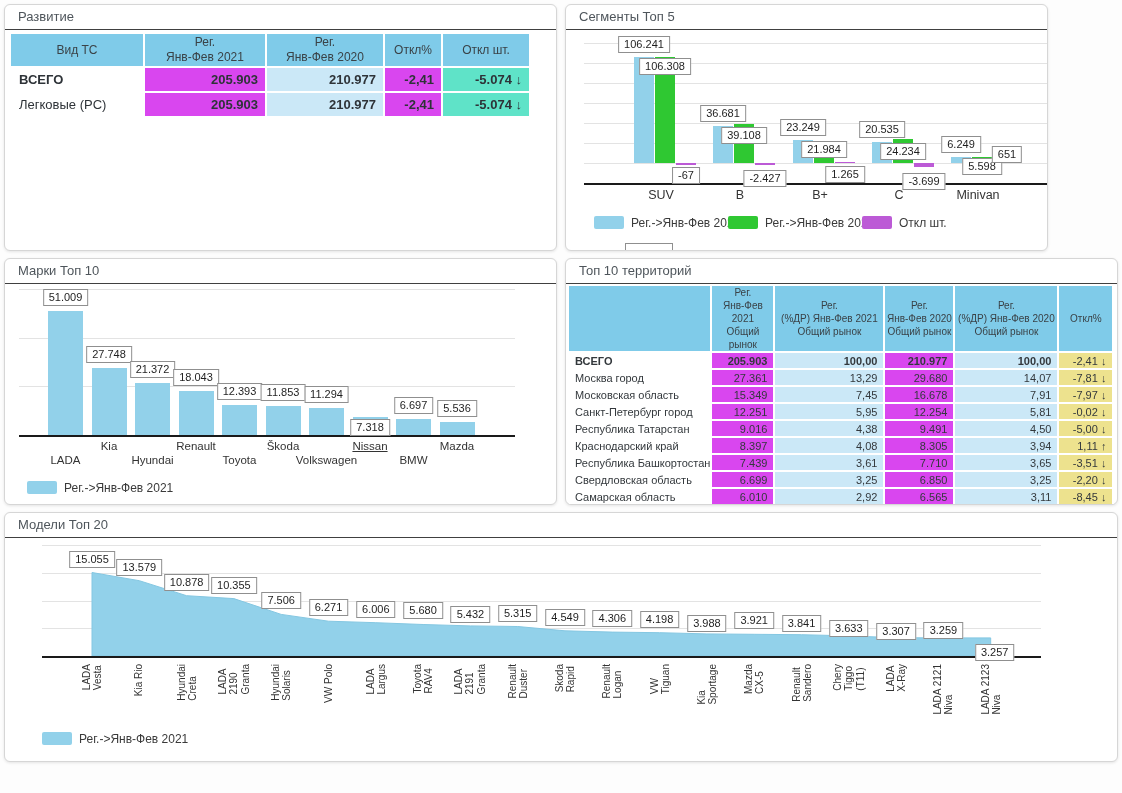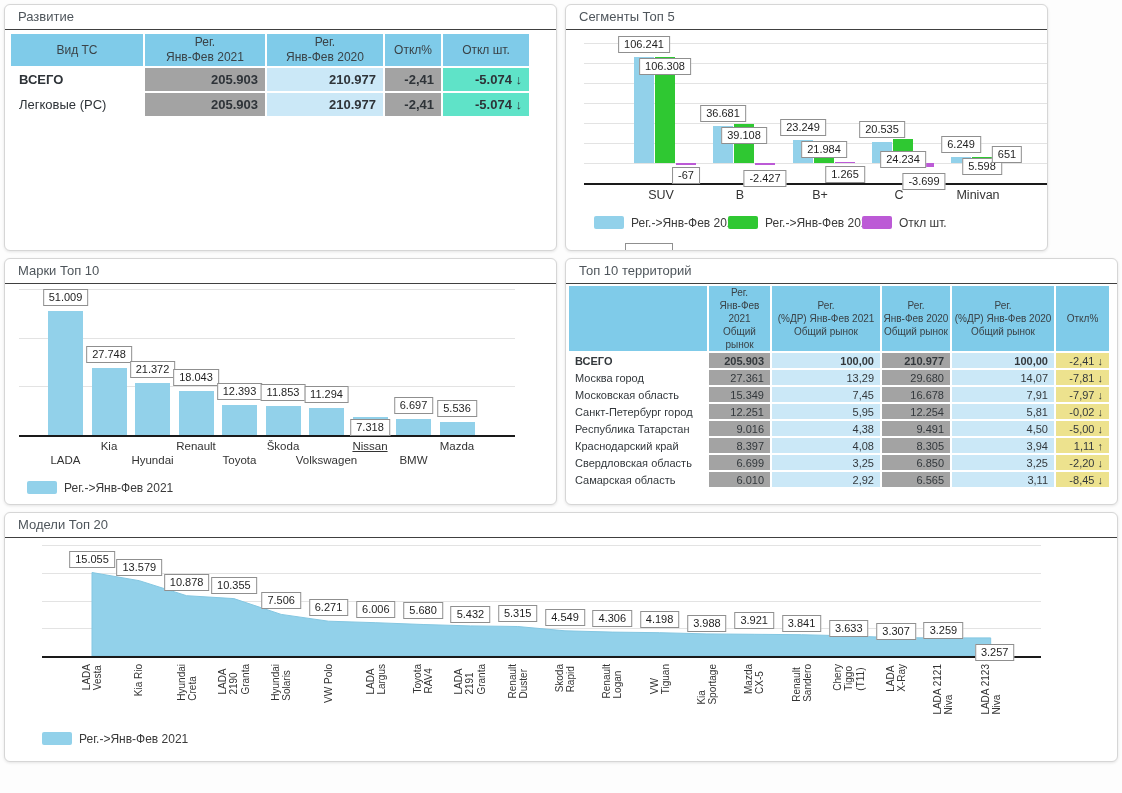--- a/index.html
+++ b/index.html
@@ -18,21 +18,21 @@
   #dev-table { margin:4px 0 0 6px; }
   #dev-table th { height:34px; font-size:12px; line-height:15px; }
   #dev-table td { height:25px; font-size:13px; color:#2E3338; }
   #dev-table td.lbl { padding-left:8px; text-align:left; background:#fff; }
   #dev-table td.num { text-align:right; padding-right:7px; font-weight:bold; }
   #terr-table { margin:2px 0 0 3px; }
   #terr-table th { height:44px; font-size:10px; line-height:13px; }
   #terr-table td { height:17px; font-size:11px; color:#33383C; }
   #terr-table td.lbl { padding-left:6px; text-align:left; background:#fff; white-space:nowrap; }
   #terr-table td.num { text-align:right; padding-right:6px; }
-  .c-med  { background:#a3a3a3; }
+  .c-med  { background:#d946ef; }
   .c-light{ background:#CBE8F7; }
   .c-teal { background:#5FE3C8; }
   .c-khaki{ background:#EDE28E; }
   .c-lblhl{ background:#D8EEF9; }
   .bold { font-weight:bold; }
   .neg { color:#A6413C; }
   .pos { color:#17A24F; }
 
   
   .chart { position:absolute; inset:0; }
@@ -133,21 +133,21 @@
           <div class="bar" style="left: 248px; top: 111.016px; width: 20px; height: 21.984px; background: rgb(47, 200, 50);"></div>
           <div class="bar" style="left: 269px; top: 131.5px; width: 20px; height: 1.5px; background: rgb(188, 90, 214);"></div>
           <div class="dlabel" style="left: 237px; top: 88.751px;">23.249</div>
           <div class="dlabel" style="left: 258px; top: 110.751px;">21.984</div>
           <div class="dlabel" style="left: 279px; top: 136px;">1.265</div>
           <div class="xlabel" style="left: 254px; top: 158px; font-size: 12.5px;">B+</div>
           <div class="bar" style="left: 306px; top: 112.465px; width: 20px; height: 20.535px; background: rgb(146, 209, 234);"></div>
           <div class="bar" style="left: 327px; top: 108.766px; width: 20px; height: 24.234px; background: rgb(47, 200, 50);"></div>
           <div class="bar" style="left: 348px; top: 133px; width: 20px; height: 3.699px; background: rgb(188, 90, 214);"></div>
           <div class="dlabel" style="left: 316px; top: 91.465px;">20.535</div>
-          <div class="dlabel" style="left: 337px; top: 113.465px; margin-top: 8px;">24.234</div>
+          <div class="dlabel" style="left: 337px; top: 113.465px;">24.234</div>
           <div class="dlabel" style="left: 358px; top: 143px;">-3.699</div>
           <div class="xlabel" style="left: 333px; top: 158px; font-size: 12.5px;">C</div>
           <div class="bar" style="left: 385px; top: 126.751px; width: 20px; height: 6.249px; background: rgb(146, 209, 234);"></div>
           <div class="bar" style="left: 406px; top: 127.402px; width: 20px; height: 5.598px; background: rgb(47, 200, 50);"></div>
           <div class="bar" style="left: 427px; top: 131.5px; width: 20px; height: 1.5px; background: rgb(188, 90, 214);"></div>
           <div class="dlabel" style="left: 395px; top: 105.751px;">6.249</div>
           <div class="dlabel" style="left: 416px; top: 127.751px;">5.598</div>
           <div class="dlabel" style="left: 441px; top: 116px;">651</div>
           <div class="xlabel" style="left: 412px; top: 158px; font-size: 12.5px;">Minivan</div>
           <div class="legend-item" style="left: 28px; top: 186px;">
@@ -290,20 +290,28 @@
               <td class="num c-light">4,50</td>
               <td class="num c-khaki neg">-5,00 ↓</td>
             </tr>
             <tr>
               <td class="lbl">Краснодарский край</td>
               <td class="num c-med">8.397</td>
               <td class="num c-light">4,08</td>
               <td class="num c-med">8.305</td>
               <td class="num c-light">3,94</td>
               <td class="num c-khaki pos">1,11 ↑</td>
+            </tr>
+            <tr>
+              <td class="lbl">Республика Башкортостан</td>
+              <td class="num c-med">7.439</td>
+              <td class="num c-light">3,61</td>
+              <td class="num c-med">7.710</td>
+              <td class="num c-light">3,65</td>
+              <td class="num c-khaki neg">-3,51 ↓</td>
             </tr>
             <tr>
               <td class="lbl">Свердловская область</td>
               <td class="num c-med">6.699</td>
               <td class="num c-light">3,25</td>
               <td class="num c-med">6.850</td>
               <td class="num c-light">3,25</td>
               <td class="num c-khaki neg">-2,20 ↓</td>
             </tr>
             <tr>

